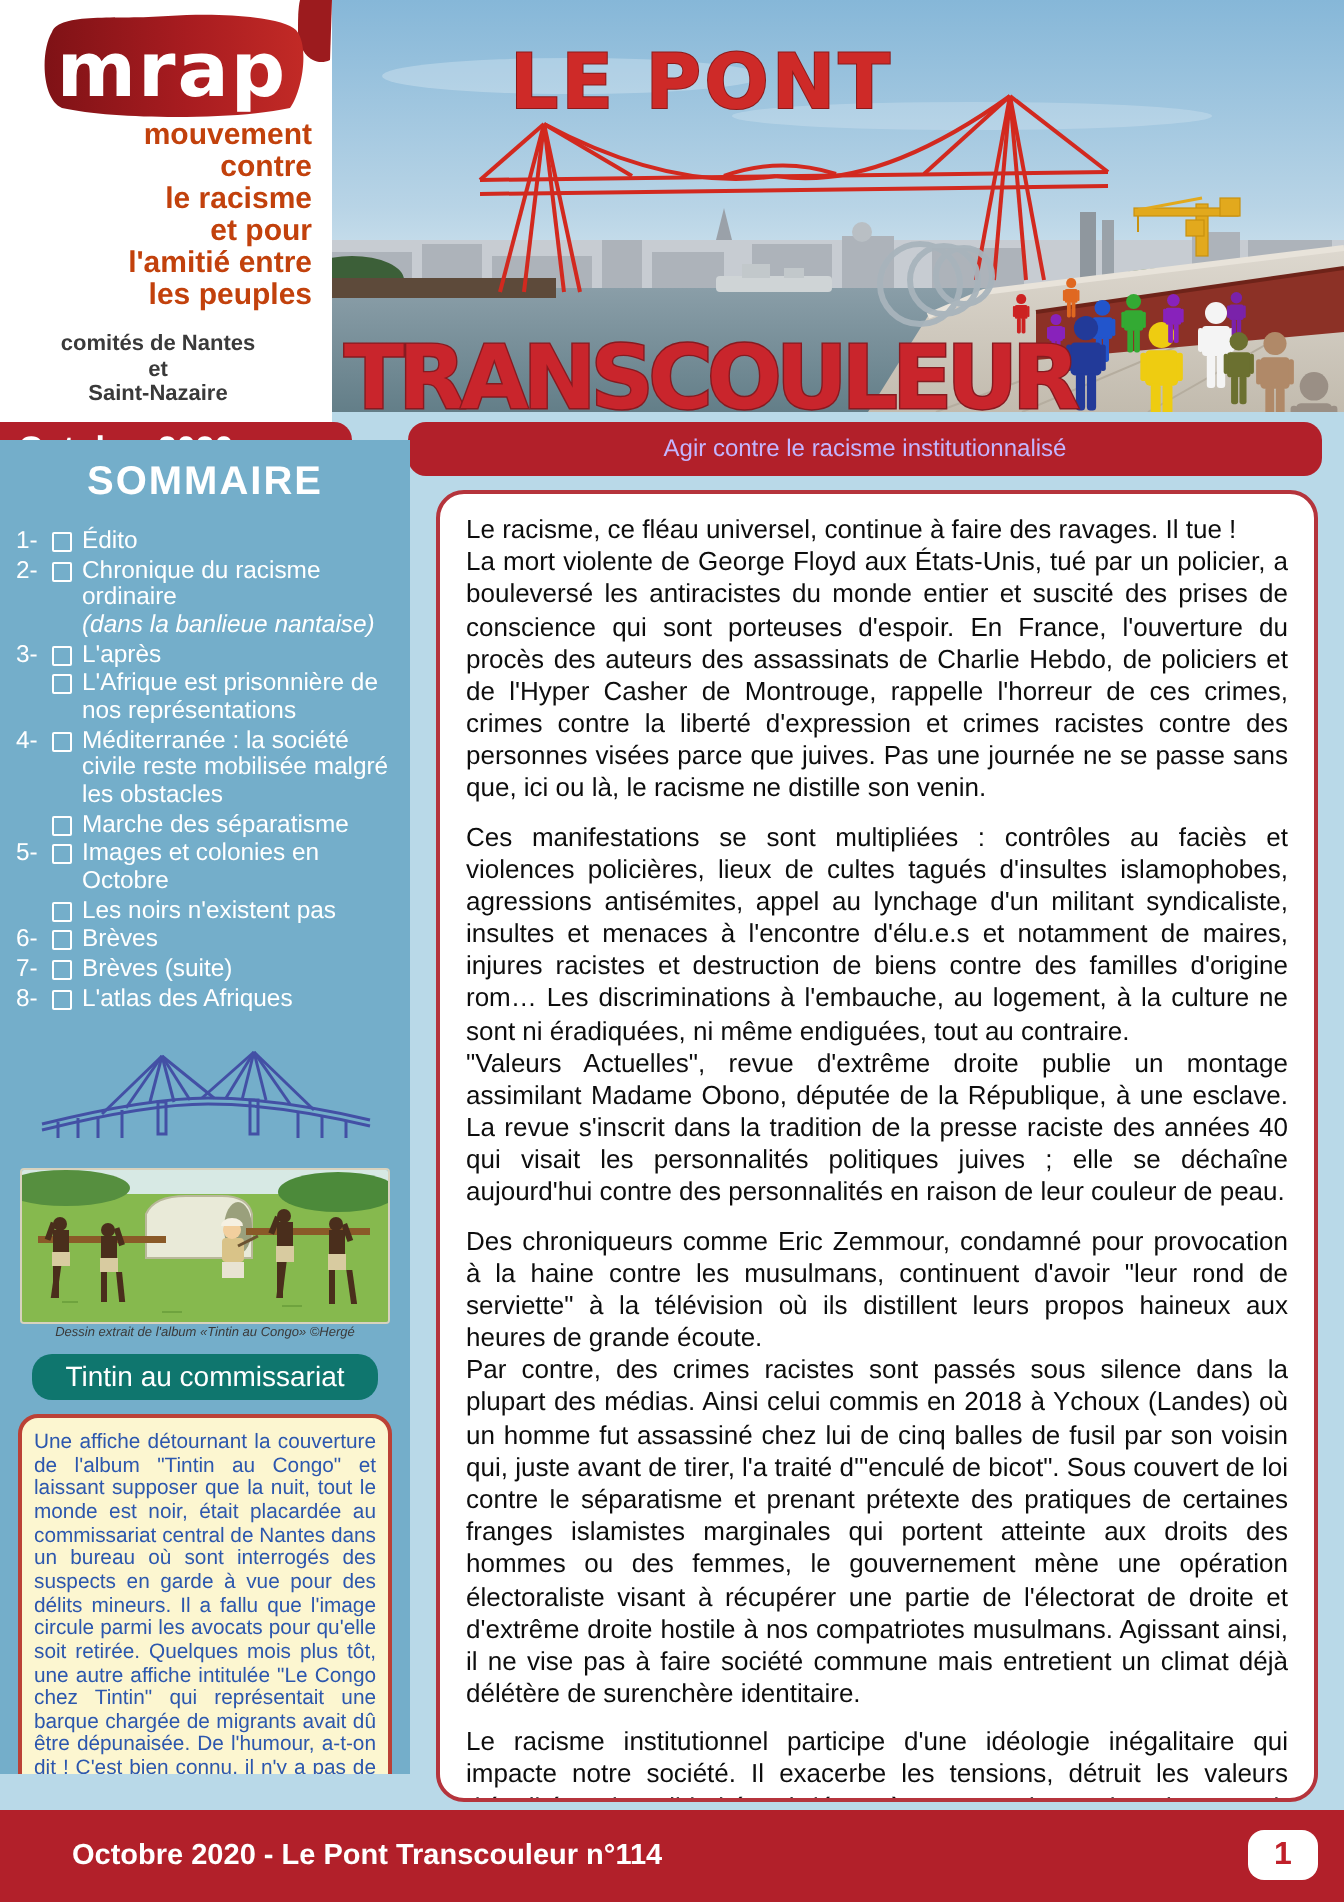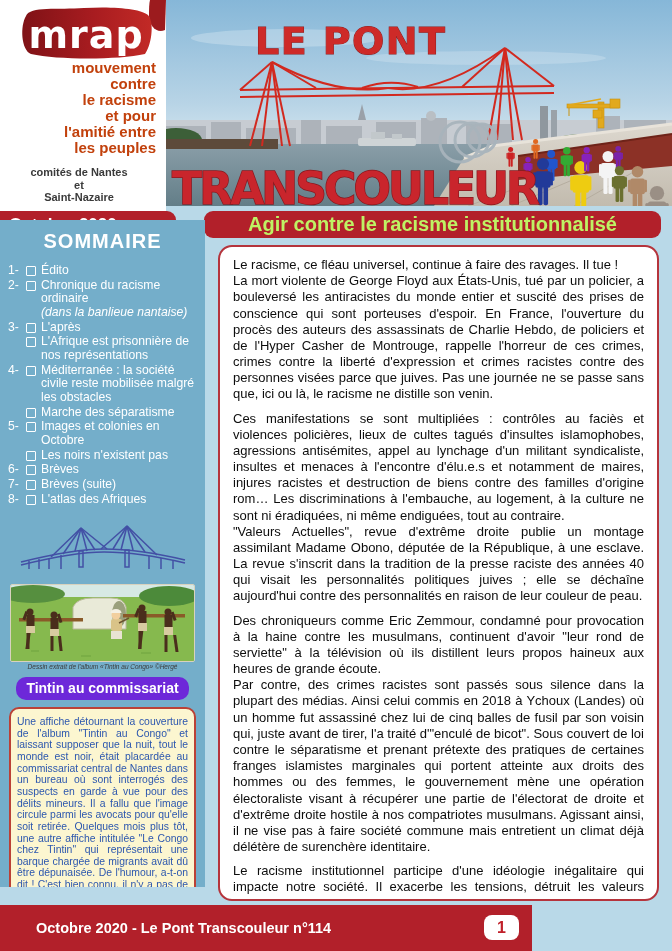--- a/index.html
+++ b/index.html
@@ -12,54 +12,54 @@
   .tagline{position:absolute;top:60px;left:0;right:10px;text-align:right;
            color:#c2410c;font-weight:bold;font-size:15px;line-height:1.07;white-space:pre-line}
   .committees{position:absolute;top:166px;left:0;right:8px;text-align:center;
               color:#3a3a3a;font-weight:bold;font-size:11px;line-height:1.15;white-space:pre-line}
 
   
   .issue-banner{position:absolute;left:0;top:211px;width:176px;height:27px;background:#b2202a;
                 border-radius:0 9px 9px 0;color:#fff;font-weight:bold;font-size:17px;
                 line-height:27px;padding-left:9px;box-sizing:border-box}
   .headline-banner{position:absolute;left:204px;top:211px;width:457px;height:27px;background:#b2202a;
-                   border-radius:9px;color:#bef264;font-weight:bold;font-size:20px;
+                   border-radius:9px;color:#c4b5fd;font-weight:normal;font-size:12px;
                    line-height:27px;text-align:center}
 
   
   .header-photo{position:absolute;left:166px;top:0;width:506px;height:264px}
 
   
   .sidebar{position:absolute;left:0;top:220px;width:205px;height:667px;background:#74aeca;overflow:hidden}
   .sommaire-title{margin-top:10px;text-align:center;color:#fff;font-weight:bold;
                   font-size:20px;letter-spacing:1px}
   .toc{margin:11px 5px 0 8px;color:#fff;font-size:12.2px;line-height:1.12}
   .toc-row{display:flex;margin-bottom:1px}
   .toc-num{width:18px;flex:none}
   .toc-sq{width:8px;height:8px;border:1.4px solid #fff;border-radius:1px;margin:2px 5px 0 0;flex:none}
   .toc-label{flex:1}
   .toc-sub{font-style:italic}
   .bridge-drawing{display:block;margin:14px auto 0}
   .comic{margin:12px 10px 0;border:1px solid #d8d2be;border-radius:2px;height:76px;overflow:hidden}
   .comic-caption{margin:1px 12px 0;text-align:center;font-size:6.5px;color:#3a3a3a;font-style:italic}
-  .tintin-banner{margin:7px 16px 0;height:23px;background:#6d28d9;border-radius:10px;color:#fff;
-                 font-weight:bold;font-size:14px;line-height:23px;text-align:center}
+  .tintin-banner{margin:7px 16px 0;height:23px;background:#0f766e;border-radius:10px;color:#fff;
+                 font-weight:normal;font-size:14px;line-height:23px;text-align:center}
   .tintin-box{margin:7px 9px 0;background:#fcf6d0;border:2px solid #bb4136;border-radius:10px;
               padding:7px 6px;color:#2c57ae;font-size:10.4px;line-height:1.12;text-align:justify}
 
   
   .article-box{position:absolute;left:218px;top:245px;width:441px;height:656px;background:#fff;
                border:2px solid #b5343c;border-radius:14px;box-sizing:border-box;
                padding:10px 13px;overflow:hidden}
   .article{font-size:13px;line-height:1.245;text-align:justify;color:#0d0d0d}
   .pgroup{margin-bottom:8px}
   .article p{margin:0}
 
   
-  .footer{position:absolute;left:0;top:905px;width:532px;height:46px;background:#b2202a}
+  .footer{position:absolute;left:0;top:905px;width:672px;height:46px;background:#b2202a}
   .footer-text{position:absolute;left:36px;top:0;line-height:46px;color:#fff;font-weight:bold;font-size:14.5px}
   .page-badge{position:absolute;right:13px;top:10px;width:35px;height:25px;background:#fff;border-radius:8px;
               color:#c0202a;font-weight:bold;font-size:16px;text-align:center;line-height:25px}
 </style>
 </head>
 <body>
 
 <div class="page">
 
   <div class="masthead">

